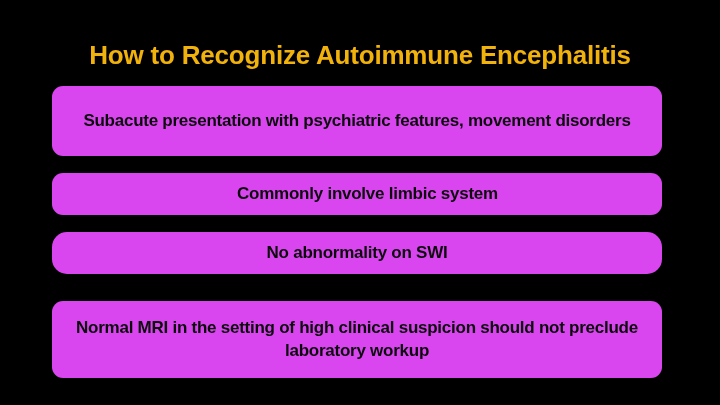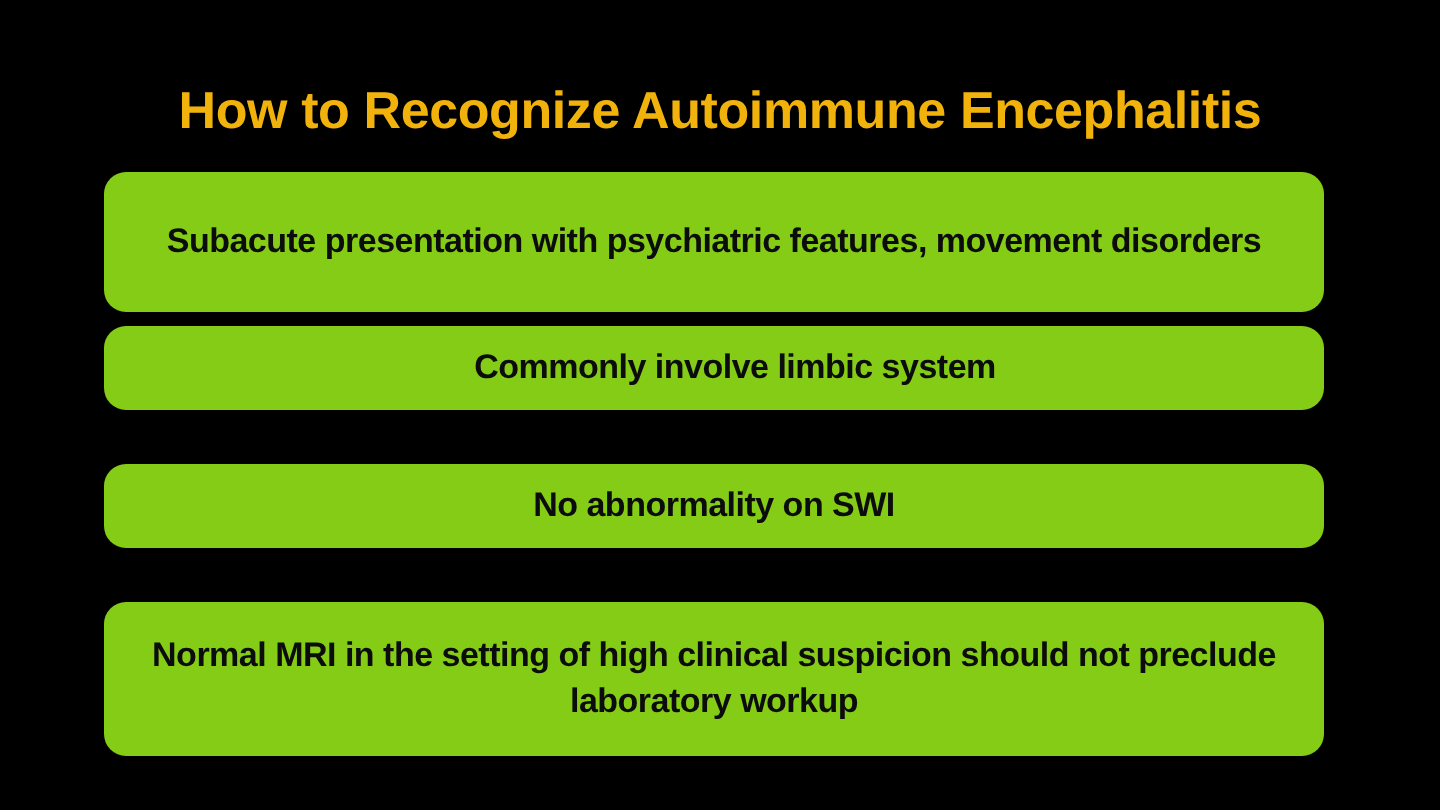--- a/index.html
+++ b/index.html
@@ -35,43 +35,43 @@
     letter-spacing: -0.2px;
     line-height: 30px;
     white-space: nowrap;
   }
 
   
   .callout {
     position: absolute;
     left: 52px;
     width: 610px;
-    background: #84cc16;
+    background: #d946ef;
     border-radius: 11px;
     box-sizing: border-box;
     display: flex;
     align-items: center;
     justify-content: center;
     padding: 2px 22px 4px 22px;
   }
 
   .callout-text {
     width: 100%;
     text-align: center;
     color: #0C0C0C;
     font-family: "Liberation Sans", sans-serif;
     font-weight: bold;
     font-size: 17px;
     line-height: 23px;
     letter-spacing: -0.25px;
   }
 
   #callout-0 { top: 86px;  height: 70px; }
-  #callout-1 { top: 163px; height: 42px; padding-left: 43px; }
-  #callout-2 { top: 232px; height: 42px; }
+  #callout-1 { top: 173px; height: 42px; padding-left: 43px; }
+  #callout-2 { top: 232px; height: 42px; border-radius: 15px; }
   #callout-3 { top: 286px; height: 77px; margin-top: 15px; }
 </style>
 </head>
 <body>
 
 <div id="slide">
 
   <div id="slide-title">How to Recognize Autoimmune Encephalitis</div>
 
   <div class="callout" id="callout-0">

